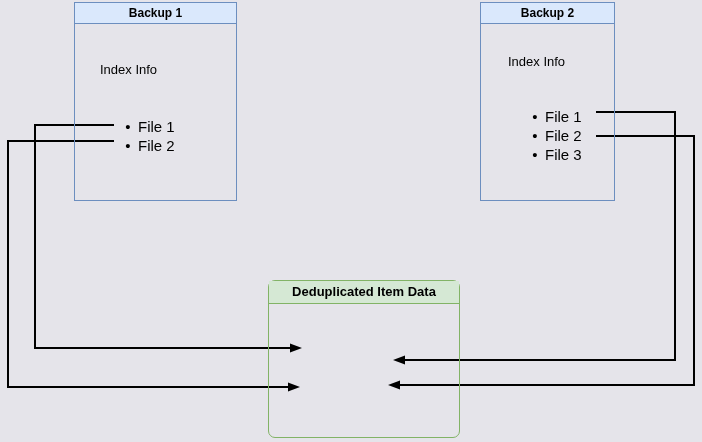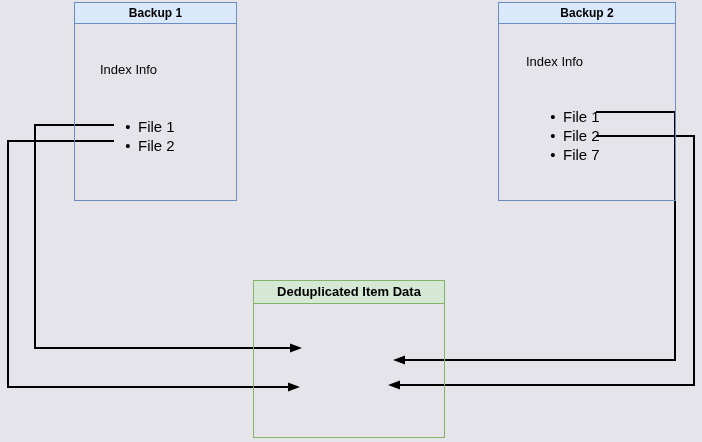--- a/index.html
+++ b/index.html
@@ -107,36 +107,36 @@
         <span class="bullet"></span>
         <span class="label">File 1</span>
       </div>
       <div class="row">
         <span class="bullet"></span>
         <span class="label">File 2</span>
       </div>
     </div>
   </div>
 
-  <div class="node blue" style="left:498px; top:2px; width:178px; height:199px;">
+  <div class="node blue" style="left:480px; top:2px; width:135px; height:199px;">
     <div class="node-header">Backup 2</div>
     <div class="subtitle" style="left:27px; top:50px;">Index Info</div>
     <div class="item-list" style="left:47px; top:104px;">
       <div class="row">
         <span class="bullet"></span>
         <span class="label">File 1</span>
       </div>
       <div class="row">
         <span class="bullet"></span>
         <span class="label">File 2</span>
       </div>
       <div class="row">
         <span class="bullet"></span>
-        <span class="label">File 7</span>
+        <span class="label">File 3</span>
       </div>
     </div>
   </div>
 
-  <div class="node green" style="left:253px; top:280px; width:192px; height:158px;">
+  <div class="node green" style="left:268px; top:280px; width:192px; height:158px;border-radius:7px;">
     <div class="node-header">Deduplicated Item Data</div>
   </div>
 
 </div>
 
 </body></html>

